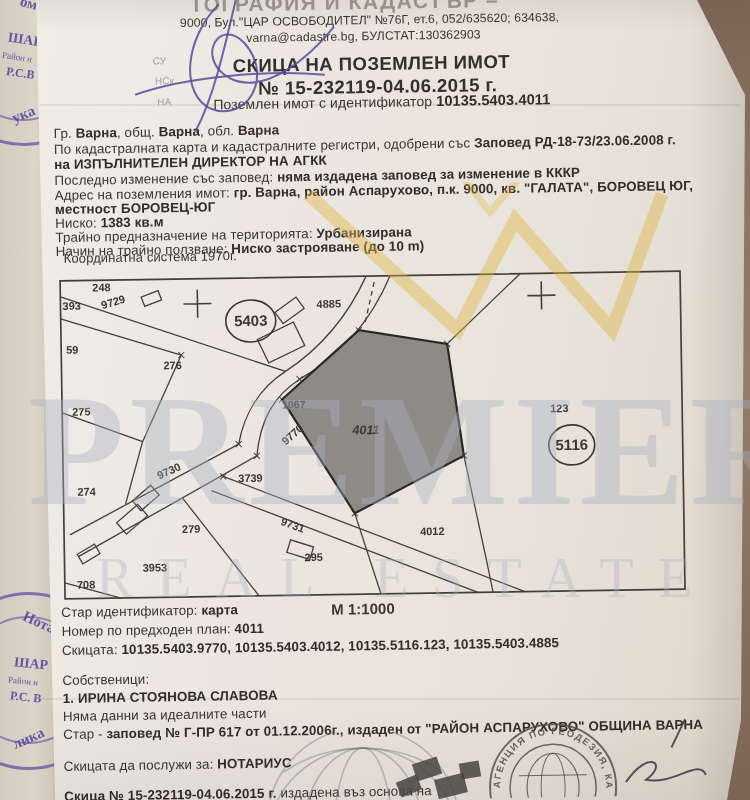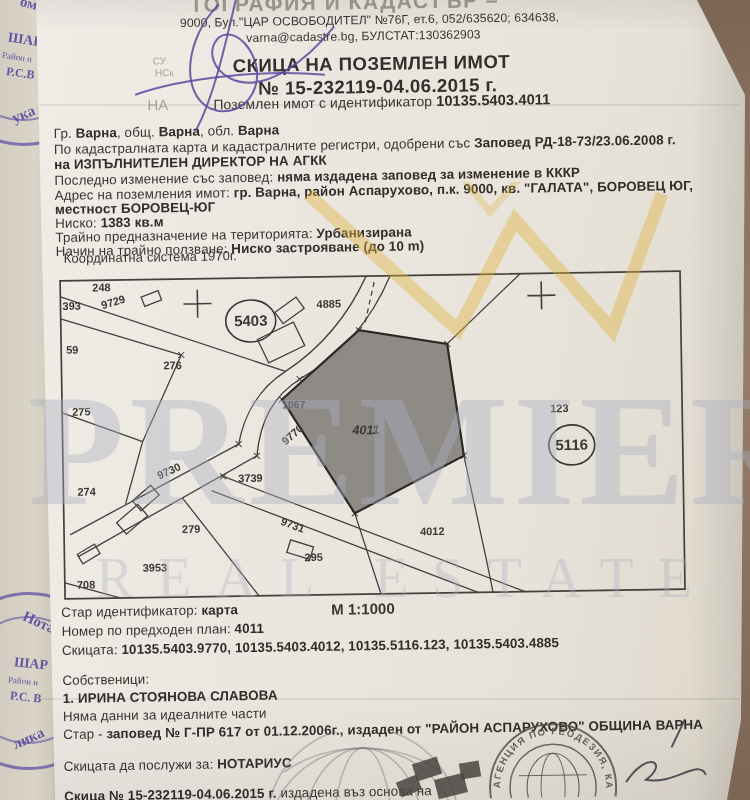--- a/index.html
+++ b/index.html
@@ -203,22 +203,22 @@
       <span>Стар - </span><span class="b">заповед № Г-ПР 617 от 01.12.2006г., издаден от "РАЙОН АСПАРУХОВО" ОБЩИНА ВАРНА</span>
     </div>
     <div class="ln" style="left:58px;top:754px;">
       <span>Скицата да послужи за: </span><span class="b">НОТАРИУС</span>
     </div>
     <div class="ln" style="left:58px;top:784px;">
       <span class="b">Скица № 15-232119-04.06.2015 г.</span><span> издадена въз основа на</span>
     </div>
 
     <div class="ln" style="left:158px;top:52px;font-size:10px;color:rgba(120,114,106,.6);">СУ</div>
-    <div class="ln" style="left:160px;top:64px;font-size:10px;color:rgba(120,114,106,.6);text-align:right;">НСк</div>
-    <div class="ln" style="left:152px;top:93px;font-size:15px;color:rgba(120,114,106,.6);">НА</div>
+    <div class="ln" style="left:160px;top:72px;font-size:10px;color:rgba(120,114,106,.6);text-align:right;">НСк</div>
+    <div class="ln" style="left:162px;top:93px;font-size:10px;color:rgba(120,114,106,.6);">НА</div>
     <svg class="sig-svg" style="left:130px;top:-4px;" width="230" height="140" viewBox="0 0 230 140">
       <g fill="none" stroke="rgba(88,74,158,.85)" stroke-width="2">
         <path d="M 95,6 C 60,40 55,95 85,110 C 120,125 150,80 120,45 C 95,18 70,60 105,80 C 140,98 185,60 210,30"></path>
         <path d="M 112,2 C 100,50 88,100 70,132"></path>
         <path d="M 10,95 C 60,78 140,72 200,78"></path>
       </g>
     </svg>
 
     <svg class="agency" width="250" height="92" viewBox="0 0 250 92">
       <defs>

